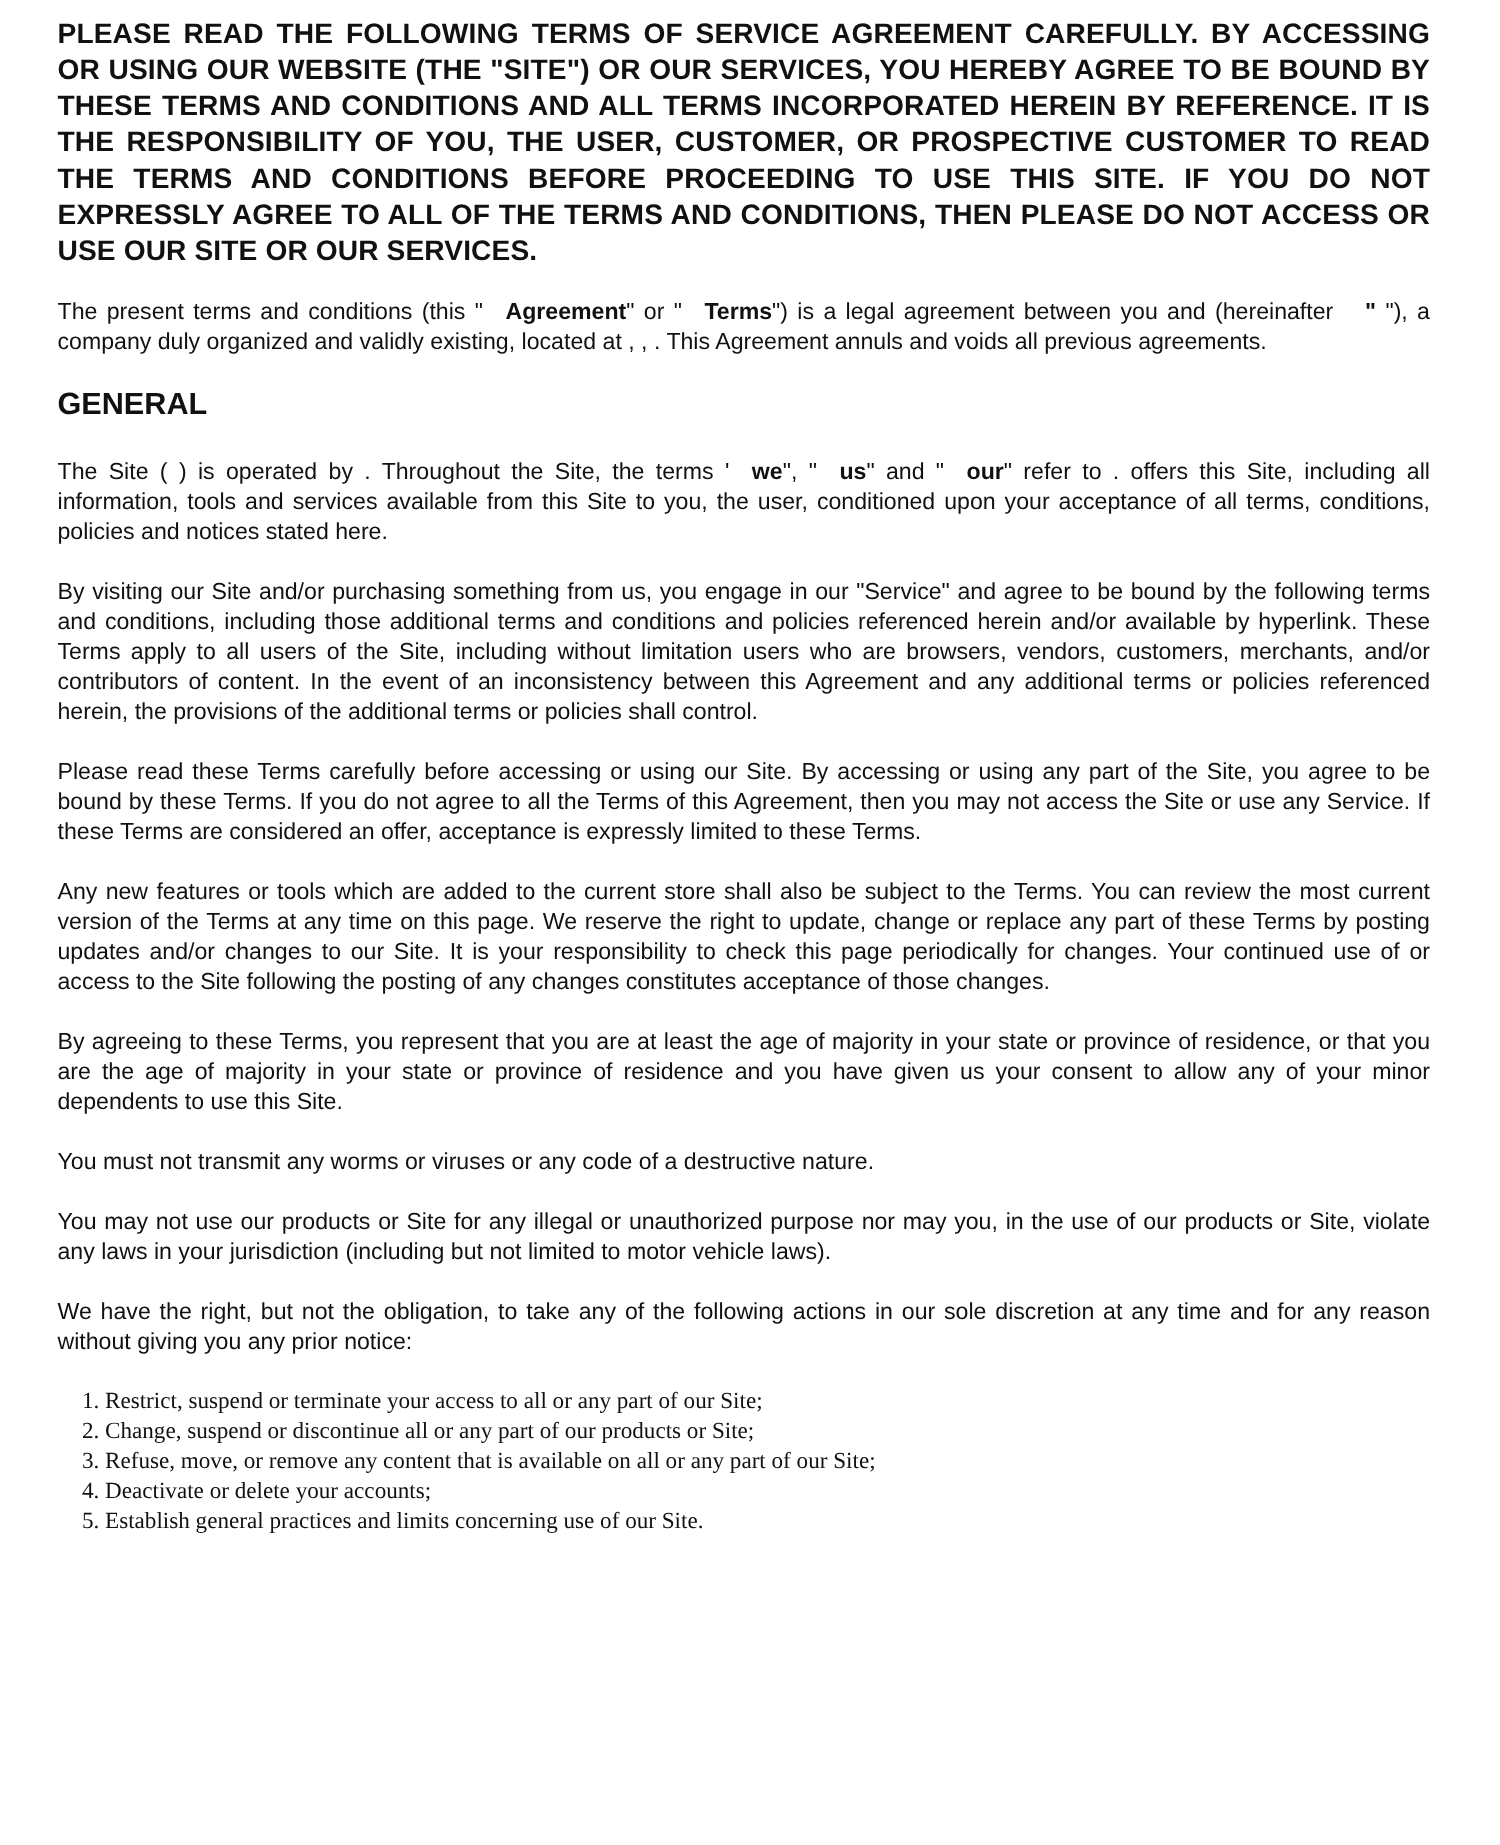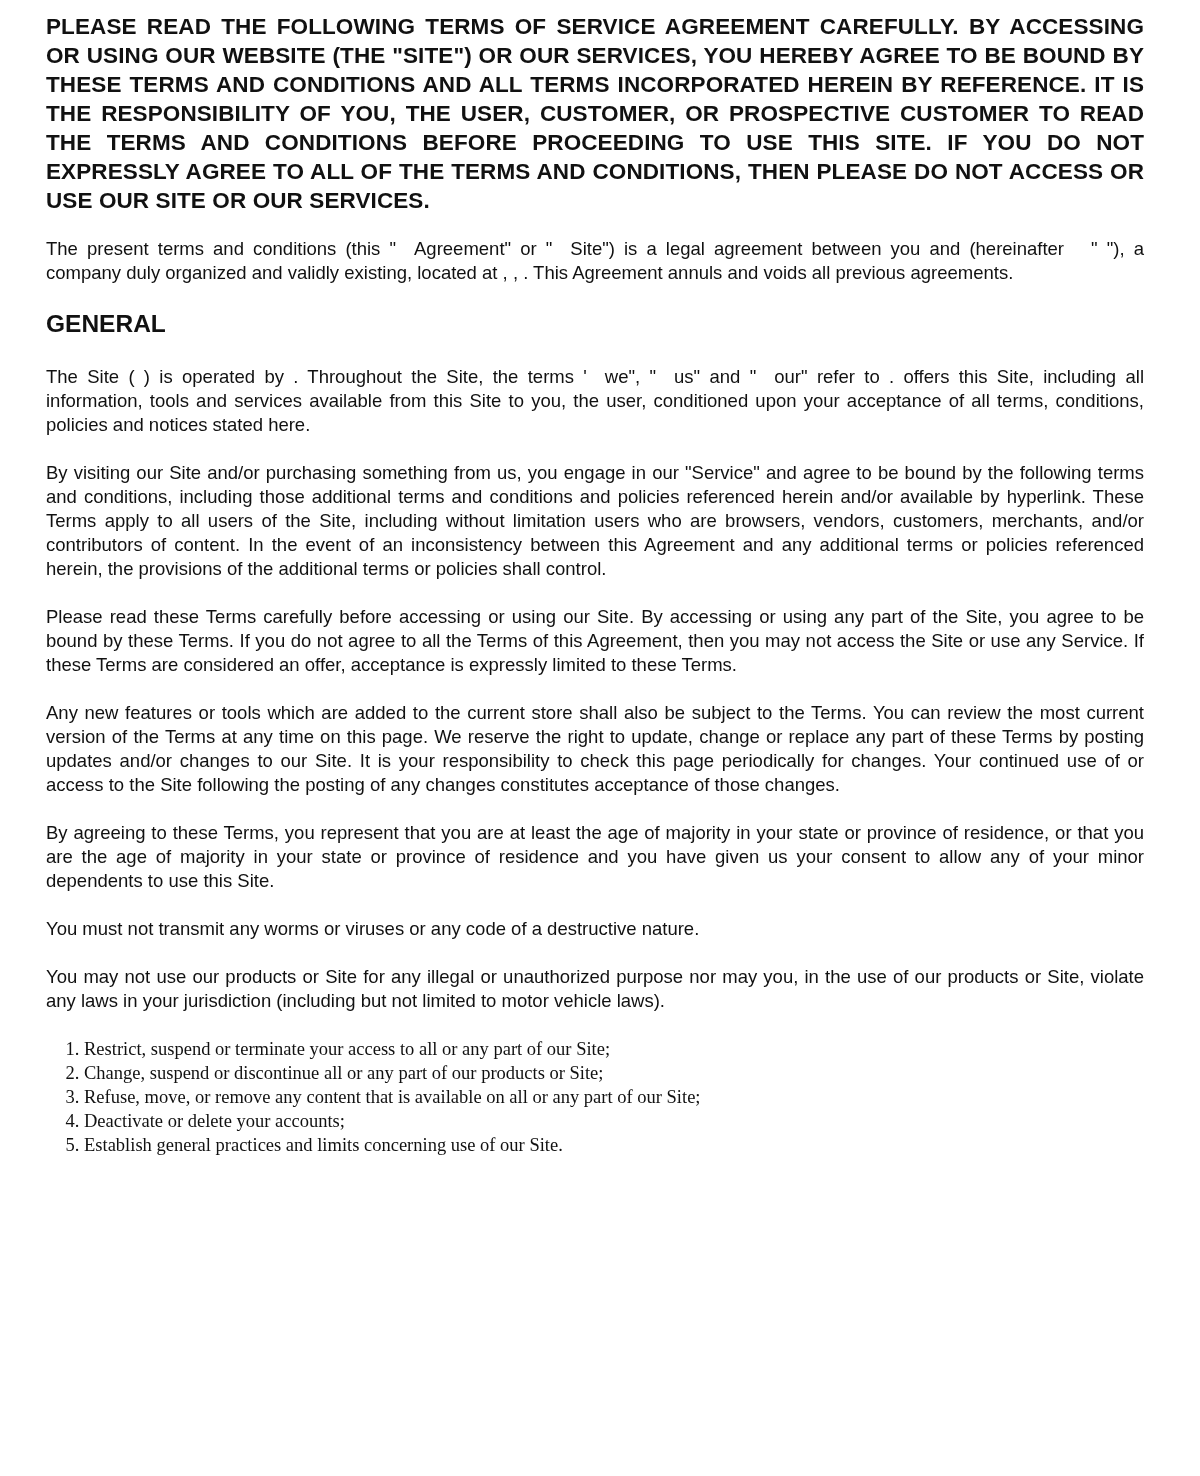--- a/index.html
+++ b/index.html
@@ -36,43 +36,44 @@
     margin: 0 0 26px 0;
     line-height: 30px;
   }
   ol {
     margin: 0 0 24px 0;
     padding-left: 38px;
     font-size: 18.5px;
     line-height: 24px;
   }
   ol li { padding-left: 0; font-family: Liberation Serif, serif; }
-  b { font-weight: normal; margin-left: 18px; }
+  b { font-weight: bold; margin-left: 18px; }
 </style>
 </head>
 <body>
 
 <div class="page">
 
   <p class="intro">PLEASE READ THE FOLLOWING TERMS OF SERVICE AGREEMENT CAREFULLY. BY ACCESSING OR USING OUR WEBSITE (THE "SITE") OR OUR SERVICES, YOU HEREBY AGREE TO BE BOUND BY THESE TERMS AND CONDITIONS AND ALL TERMS INCORPORATED HEREIN BY REFERENCE. IT IS THE RESPONSIBILITY OF YOU, THE USER, CUSTOMER, OR PROSPECTIVE CUSTOMER TO READ THE TERMS AND CONDITIONS BEFORE PROCEEDING TO USE THIS SITE. IF YOU DO NOT EXPRESSLY AGREE TO ALL OF THE TERMS AND CONDITIONS, THEN PLEASE DO NOT ACCESS OR USE OUR SITE OR OUR SERVICES.</p>
 
-  <p><span>The present terms and conditions (this "</span><b>Agreement</b><span>" or "</span><b>Site</b><span>") is a legal agreement between you and (hereinafter </span><b>"</b><span> "), a company duly organized and validly existing, located at , , .  This Agreement annuls and voids all previous agreements.</span></p>
+  <p><span>The present terms and conditions (this "</span><b>Agreement</b><span>" or "</span><b>Terms</b><span>") is a legal agreement between you and (hereinafter </span><b>"</b><span> "), a company duly organized and validly existing, located at , , .  This Agreement annuls and voids all previous agreements.</span></p>
 
   <h2>GENERAL</h2>
 
   <p><span>The Site ( ) is operated by . Throughout the Site, the terms '</span><b>we</b><span>", "</span><b>us</b><span>" and "</span><b>our</b><span>" refer to . offers this Site, including all information, tools and services available from this Site to you, the user, conditioned upon your acceptance of all terms, conditions, policies and notices stated here.</span></p>
 
   <p>By visiting our Site and/or purchasing something from us, you engage in our "Service" and agree to be bound by the following terms and conditions, including those additional terms and conditions and policies referenced herein and/or available by hyperlink. These Terms apply to all users of the Site, including without limitation users who are browsers, vendors, customers, merchants, and/or contributors of content. In the event of an inconsistency between this Agreement and any additional terms or policies referenced herein, the provisions of the additional terms or policies shall control.</p>
   <p>Please read these Terms carefully before accessing or using our Site. By accessing or using any part of the Site, you agree to be bound by these Terms. If you do not agree to all the Terms of this Agreement, then you may not access the Site or use any Service. If these Terms are considered an offer, acceptance is expressly limited to these Terms.</p>
   <p>Any new features or tools which are added to the current store shall also be subject to the Terms. You can review the most current version of the Terms at any time on this page. We reserve the right to update, change or replace any part of these Terms by posting updates and/or changes to our Site. It is your responsibility to check this page periodically for changes. Your continued use of or access to the Site following the posting of any changes constitutes acceptance of those changes.</p>
 
 
   <p>By agreeing to these Terms, you represent that you are at least the age of majority in your state or province of residence, or that you are the age of majority in your state or province of residence and you have given us your consent to allow any of your minor dependents to use this Site.</p>
   <p>You must not transmit any worms or viruses or any code of a destructive nature.</p>
   <p>You may not use our products or Site for any illegal or unauthorized purpose nor may you, in the use of our products or Site, violate any laws in your jurisdiction (including but not limited to motor vehicle laws).</p>
+  <p>We have the right, but not the obligation, to take any of the following actions in our sole discretion at any time and for any reason without giving you any prior notice:</p>
 
   <ol>
     <li>Restrict, suspend or terminate your access to all or any part of our Site;</li>
     <li>Change, suspend or discontinue all or any part of our products or Site;</li>
     <li>Refuse, move, or remove any content that is available on all or any part of our Site;</li>
     <li>Deactivate or delete your accounts;</li>
     <li>Establish general practices and limits concerning use of our Site.</li>
   </ol>
 
 

